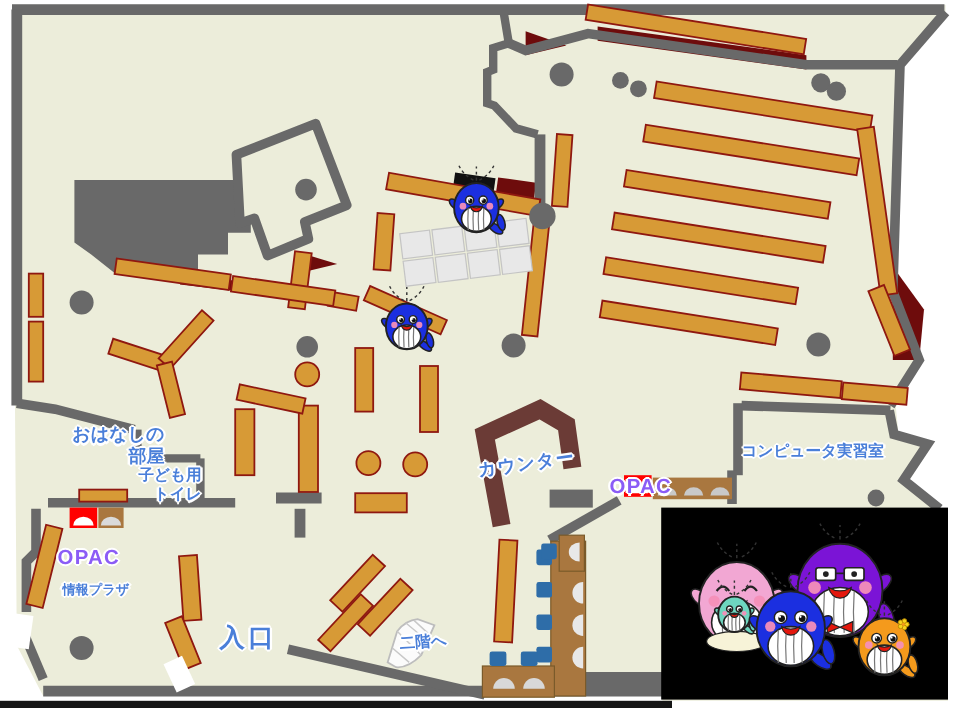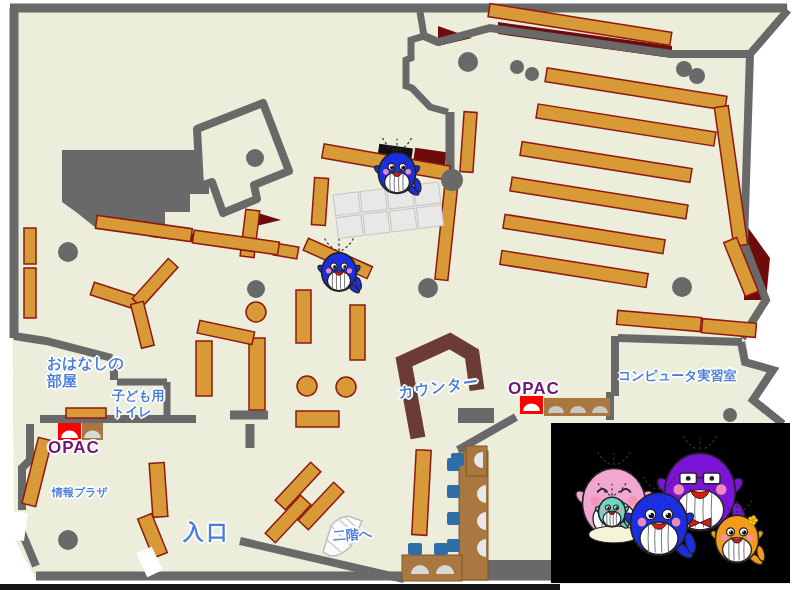--- a/index.html
+++ b/index.html
@@ -3,22 +3,22 @@
 <meta charset="utf-8">
 <style>
   html,body{margin:0;padding:0;background:#ffffff;}
   #stage{position:relative;width:800px;height:590px;overflow:hidden;
          font-family:"Liberation Sans","DejaVu Sans",sans-serif;background:#ffffff;}
   #map-svg{position:absolute;left:0;top:0;}
   .lbl{position:absolute;font-weight:bold;color:#4a7fd9;line-height:1.2;
        text-shadow:-2px 0 0 #fff,2px 0 0 #fff,0 -2px 0 #fff,0 2px 0 #fff,
                    -1px -1px 0 #fff,1px -1px 0 #fff,-1px 1px 0 #fff,1px 1px 0 #fff;
        white-space:nowrap;}
-  .lbl-red{color:#701a75;}
-  .c{text-align:left;font-family:Liberation Serif, serif;}
+  .lbl-red{color:#8b5cf6;margin-top:17px;}
+  .c{text-align:right;font-family:Liberation Serif, serif;}
 </style>
 </head>
 <body>
 
 <div id="stage">
 <svg id="map-svg" width="800" height="590" viewBox="0 0 800 590">
 
   <g>
     <path d="M10,4 L788,4 L788,12 L750,56 L744,243 L766,300 L746,334 L749,364 L776,372 L756,402 L786,426 L790,430 L790,584 L552,584 L552,580 L36,580 L14,538 Z" fill="#ECEDDA"></path>
   </g>

